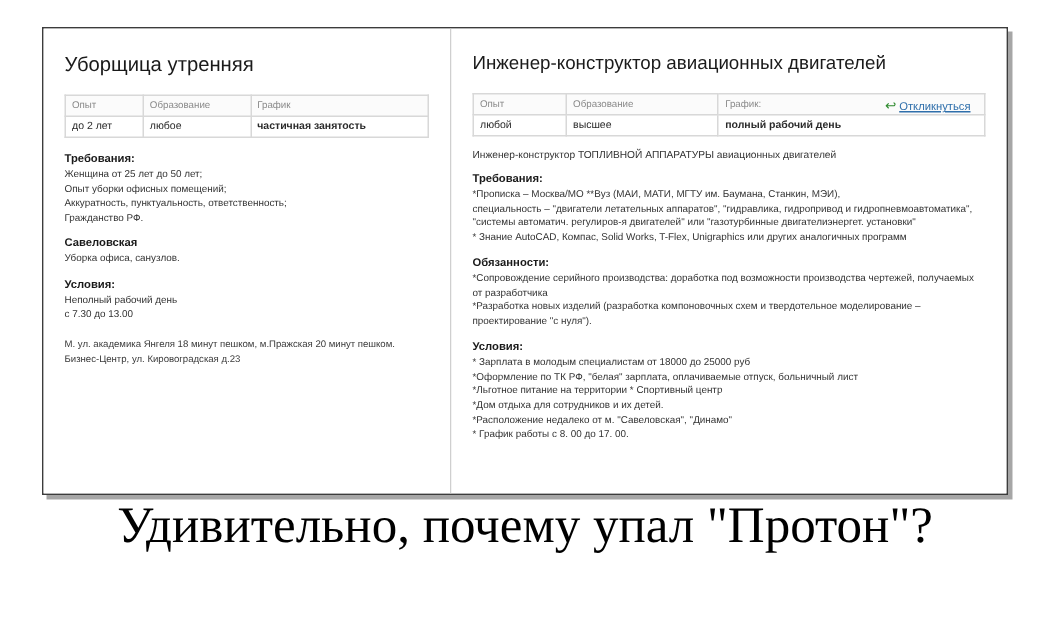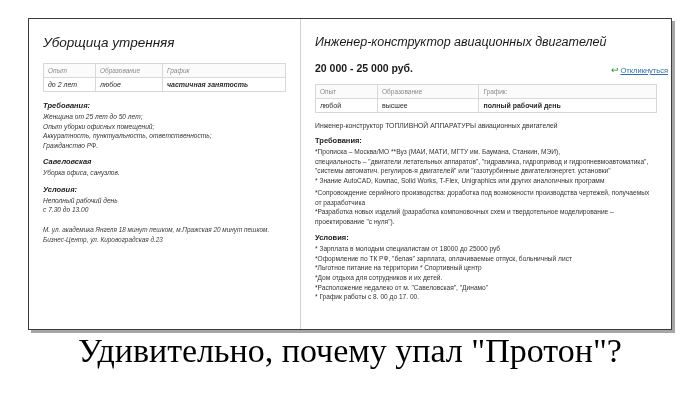--- a/index.html
+++ b/index.html
@@ -37,49 +37,47 @@
     box-sizing: border-box;
     height: 100%;
     overflow: hidden;
     position: relative;
   }
   .pane-left {
     width: 272px;
     border-right: 1px solid #cfcfcf;
     padding: 0;
     background: #ffffff;
-    font-style: italic;
   }
   .pane-right {
     flex: 1;
     background: #ffffff;
   }
   .pane-inner {
     padding: 12px 14px 0 14px;
   }
   .job-title {
     font-size: 13.5px;
     color: #1a1a1a;
     font-weight: normal;
     margin: 4px 0 12px 0;
     line-height: 1.2;
   }
   .pane-right .job-title {
     font-size: 12.5px;
-    font-style: italic;
   }
   .salary {
     font-size: 10.5px;
     font-weight: bold;
     color: #1a1a1a;
     margin-bottom: 10px;
   }
   .respond {
     position: absolute;
-    right: 3px;
+    right: 24px;
     top: 46px;
     font-size: 7.5px;
     color: #2f6fab;
     text-decoration: underline;
     white-space: nowrap;
   }
   .respond .arrow {
     display: inline-block;
     color: #2e8b2e;
     font-size: 9px;
@@ -196,21 +194,20 @@
         <div class="addr">
           <div>М. ул. академика Янгеля 18 минут пешком, м.Пражская 20 минут пешком.</div>
           <div>Бизнес-Центр, ул. Кировоградская д.23</div>
         </div>
       </div>
     </div>
 
     <div class="pane pane-right">
       <div class="pane-inner">
         <div class="job-title">Инженер-конструктор авиационных двигателей</div>
-        <div class="salary">20 000 - 25 000 руб.</div>
         <div class="respond">
           <span class="arrow">↩</span><span>Откликнуться</span>
         </div>
 
         <table class="meta">
           <tbody>
               <tr class="head">
             <td>Опыт</td>
             <td>Образование</td>
             <td>График:</td>
@@ -226,20 +223,21 @@
         <div class="lead">Инженер-конструктор ТОПЛИВНОЙ АППАРАТУРЫ авиационных двигателей</div>
 
         <div class="sec-title">Требования:</div>
         <div class="sec-body">
           <div>*Прописка – Москва/МО  **Вуз (МАИ, МАТИ, МГТУ им. Баумана, Станкин, МЭИ),</div>
           <div>специальность – "двигатели летательных аппаратов", "гидравлика, гидропривод и гидропневмоавтоматика",</div>
           <div>"системы автоматич. регулиров-я двигателей" или "газотурбинные двигателиэнергет. установки"</div>
           <div>* Знание AutoCAD, Компас, Solid Works, T-Flex, Unigraphics или других аналогичных программ</div>
         </div>
 
+        <div class="sec-title">Обязанности:</div>
         <div class="sec-body">
           <div>*Сопровождение серийного производства: доработка под возможности производства чертежей, получаемых</div>
           <div>от разработчика</div>
           <div>*Разработка новых изделий (разработка компоновочных схем и твердотельное моделирование –</div>
           <div>проектирование "с нуля").</div>
         </div>
 
         <div class="sec-title">Условия:</div>
         <div class="sec-body">
           <div>* Зарплата в молодым специалистам от 18000 до 25000 руб</div>

